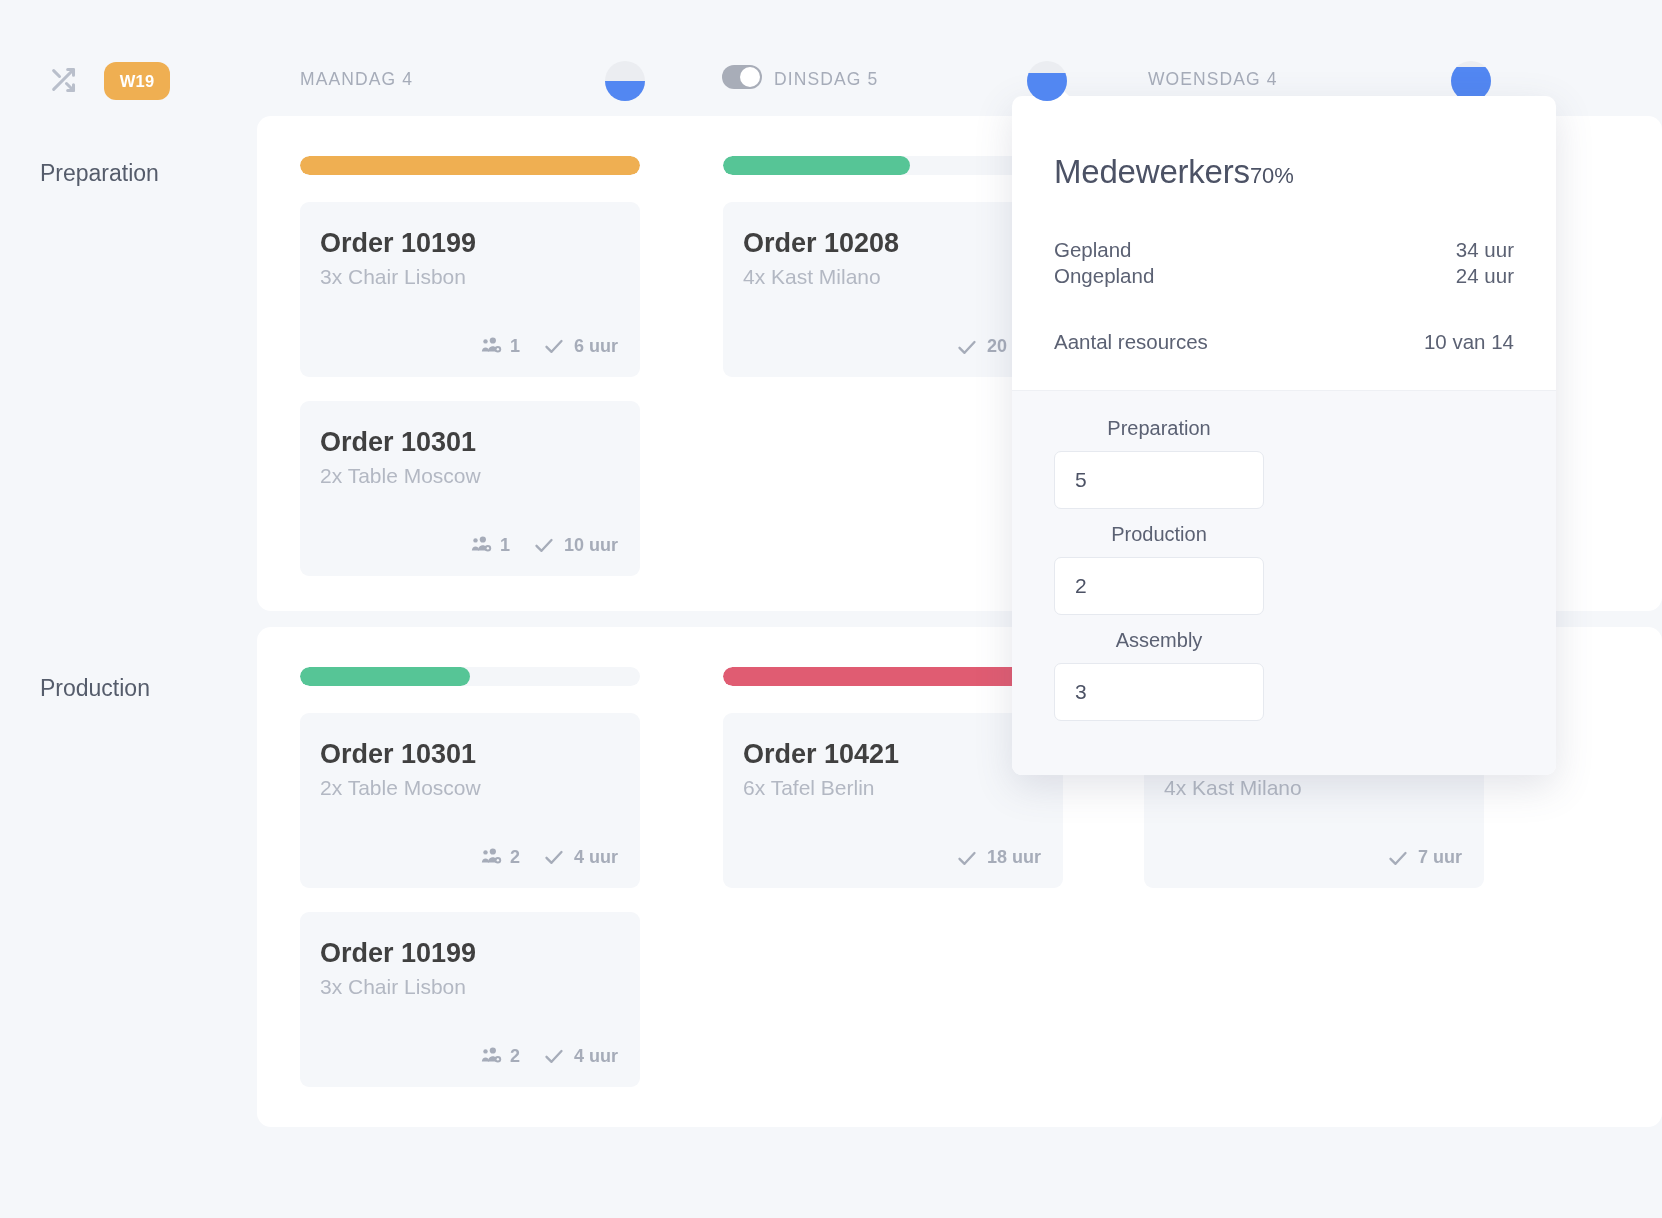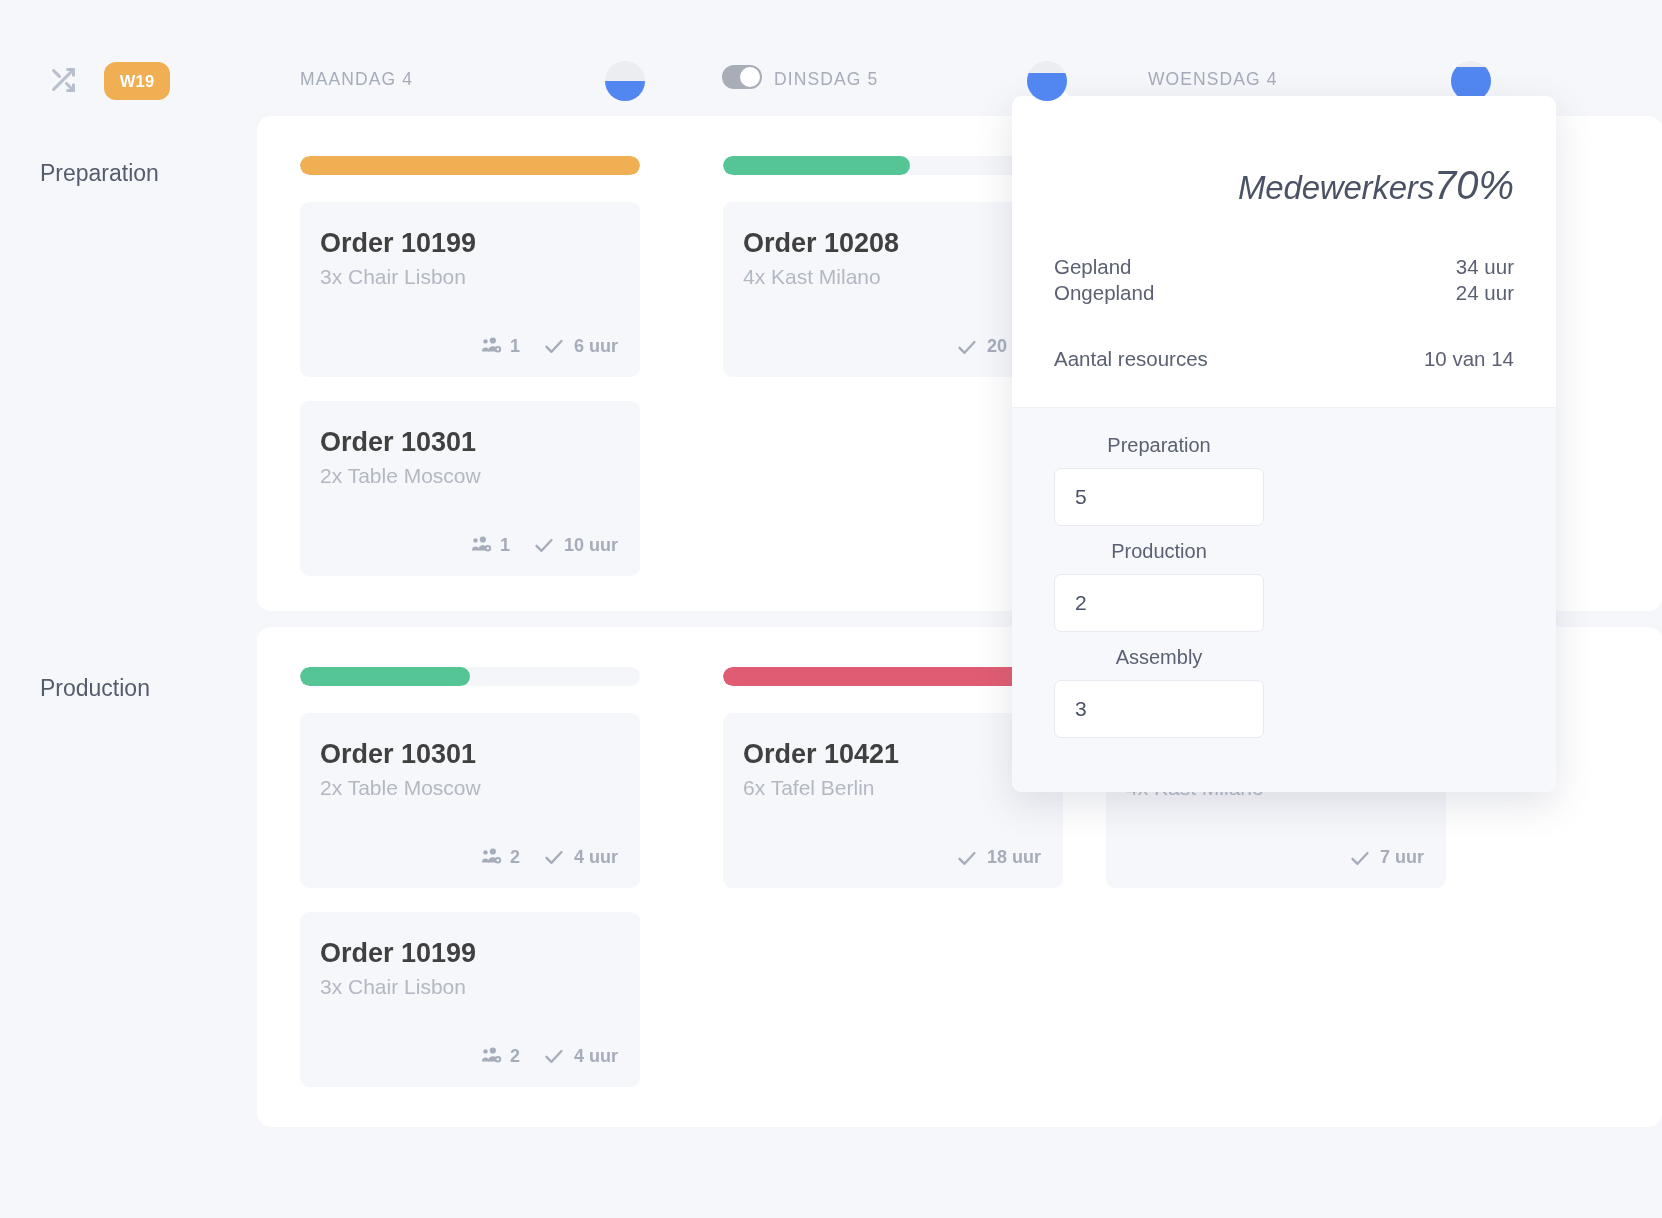--- a/index.html
+++ b/index.html
@@ -128,21 +128,21 @@
   .panel-prep { top: 116px;  height: 495px; }
   .panel-prod { top: 627px;  height: 500px; }
 
   .col {
     position: absolute;
     top: 40px;
     width: 340px;
   }
   .col-1 { left: 43px; }
   .col-2 { left: 466px; }
-  .col-3 { left: 849px; }
+  .col-3 { left: 887px; }
 
   
   .bar {
     position: relative;
     width: 340px;
     height: 19px;
     border-radius: 10px;
     background: #f4f6f9;
     overflow: hidden;
     margin-bottom: 27px;
@@ -213,32 +213,31 @@
     top: 80px;
     width: 0; height: 0;
     border-left: 18px solid transparent;
     border-right: 18px solid transparent;
     border-bottom: 18px solid #ffffff;
     z-index: 21;
   }
   .popup-top { padding: 44px 42px 34px 42px; }
   .popup-head {
     display: flex;
-    justify-content: flex-end;
+    justify-content: flex-start;
     align-items: baseline;
     margin-bottom: 46px;
-    font-style: italic;
   }
   .popup-title {
     font-size: 33px;
     color: #4c5265;
     letter-spacing: -0.2px;
   }
   .popup-pct {
-    font-size: 40px;
+    font-size: 22px;
     color: #4c5265;
     margin-top: 23px;
   }
   .stat-row {
     display: flex;
     justify-content: space-between;
     font-size: 20.5px;
     color: #5b6173;
     line-height: 1.28;
   }

